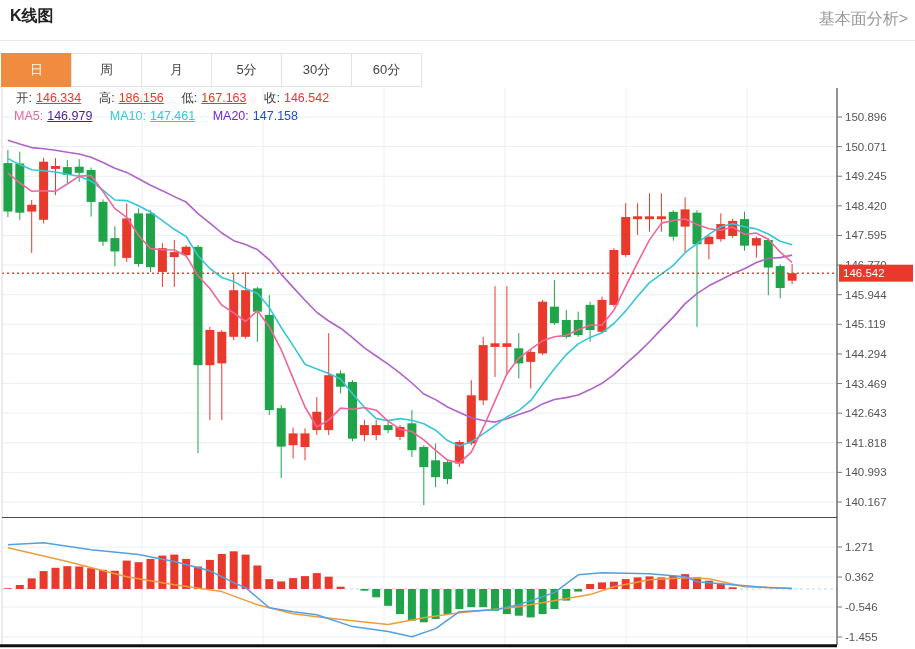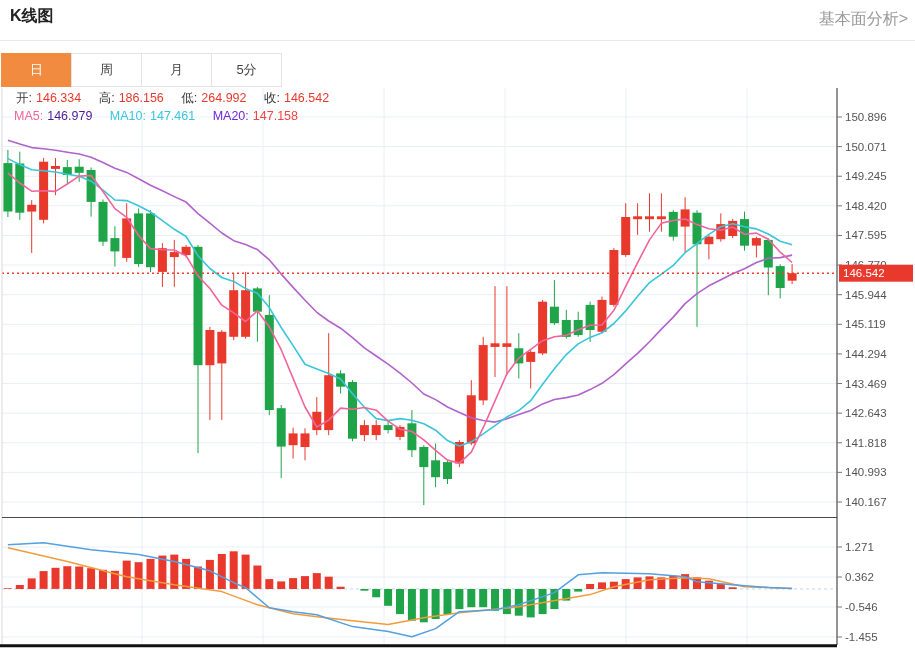--- a/index.html
+++ b/index.html
@@ -8,37 +8,39 @@
   .page-title { position:absolute; left:10px; top:6px; font-size:16px; font-weight:bold; color:#222; }
   .top-link { position:absolute; right:7px; top:9px; font-size:16px; color:#999; text-decoration:none; cursor:pointer; }
   .header-divider { position:absolute; left:0; top:40px; width:915px; height:1px; background:#e8e8e8; }
   .tabs { position:absolute; left:1px; top:53px; display:flex; }
   .tab { width:71px; height:34px; line-height:32px; text-align:center; font-size:13px; color:#444;
          background:#fff; border:1px solid #e3e3e3; margin-left:-1px; cursor:pointer; }
   .tab:first-child { margin-left:0; }
   .tab.active { background:#f08b3f; border-color:#f08b3f; color:#fff; }
   .legend { position:absolute; font-size:12.5px; white-space:nowrap; z-index:3; }
   .legend span { margin-right:4px; }
-  .legend .gap { margin-right:14px; }
+  .legend .gap { margin-right:14px;text-decoration:underline; }
   #chart-svg { position:absolute; left:0; top:0; }
   .lbl { color:#3a3a3a; }
 </style>
 </head>
 <body>
 
 <div id="app">
   <div class="page-title">K线图</div>
   <a class="top-link">基本面分析&gt;</a>
   <div class="header-divider"></div>
 
   <nav class="tabs" id="tabs">
       <div class="tab active">日</div>
       <div class="tab">周</div>
       <div class="tab">月</div>
       <div class="tab">5分</div>
+      <div class="tab">30分</div>
+      <div class="tab">60分</div>
     </nav>
 
   <svg id="chart-svg" width="915" height="649">
       <line x1="142" y1="88" x2="142" y2="644" stroke="#e9eff6" stroke-width="1"></line>
       <line x1="263" y1="88" x2="263" y2="644" stroke="#e9eff6" stroke-width="1"></line>
       <line x1="384" y1="88" x2="384" y2="644" stroke="#e9eff6" stroke-width="1"></line>
       <line x1="505" y1="88" x2="505" y2="644" stroke="#e9eff6" stroke-width="1"></line>
       <line x1="626" y1="88" x2="626" y2="644" stroke="#e9eff6" stroke-width="1"></line>
       <line x1="747" y1="88" x2="747" y2="644" stroke="#e9eff6" stroke-width="1"></line>
       <line x1="2" y1="117" x2="837" y2="117" stroke="#e9eff6" stroke-width="1"></line>
@@ -301,23 +303,23 @@
       <text x="845" y="610.98899486427" font-size="11.5" font-family="Liberation Sans, DejaVu Sans, sans-serif" fill="#555">-0.546</text>
       <line x1="837" y1="637" x2="842" y2="637" stroke="#777" stroke-width="1"></line>
       <text x="845" y="641" font-size="11.5" font-family="Liberation Sans, DejaVu Sans, sans-serif" fill="#555">-1.455</text>
       <rect x="839" y="264.7" width="74" height="17" fill="#e8392c"></rect>
       <text x="843" y="277.2391648802308" font-size="11.5" font-family="Liberation Sans, DejaVu Sans, sans-serif" fill="#fff">146.542</text>
     </svg>
 
   <div class="legend" style="left:16px; top:90px;">
     <span class="lbl">开:</span><span class="gap" style="color:#e8392c">146.334</span>
     <span class="lbl">高:</span><span class="gap" style="color:#e8392c">186.156</span>
-    <span class="lbl">低:</span><span class="gap" style="color:#e8392c">264.992</span>
+    <span class="lbl">低:</span><span class="gap" style="color:#e8392c">167.163</span>
     <span class="lbl">收:</span><span style="color:#e8392c">146.542</span>
   </div>
 
   <div class="legend" style="left:14px; top:109px;">
     <span style="color:#f0659b">MA5:</span><span class="gap" style="color:#4c1d95">146.979</span>
     <span style="color:#38c6da">MA10:</span><span class="gap" style="color:#38c6da">147.461</span>
-    <span style="color:#6d28d9">MA20:</span><span style="color:#ef4444">147.158</span>
+    <span style="color:#6d28d9">MA20:</span><span style="color:#1d4ed8">147.158</span>
   </div>
 
 </div>
 
 </body></html>

